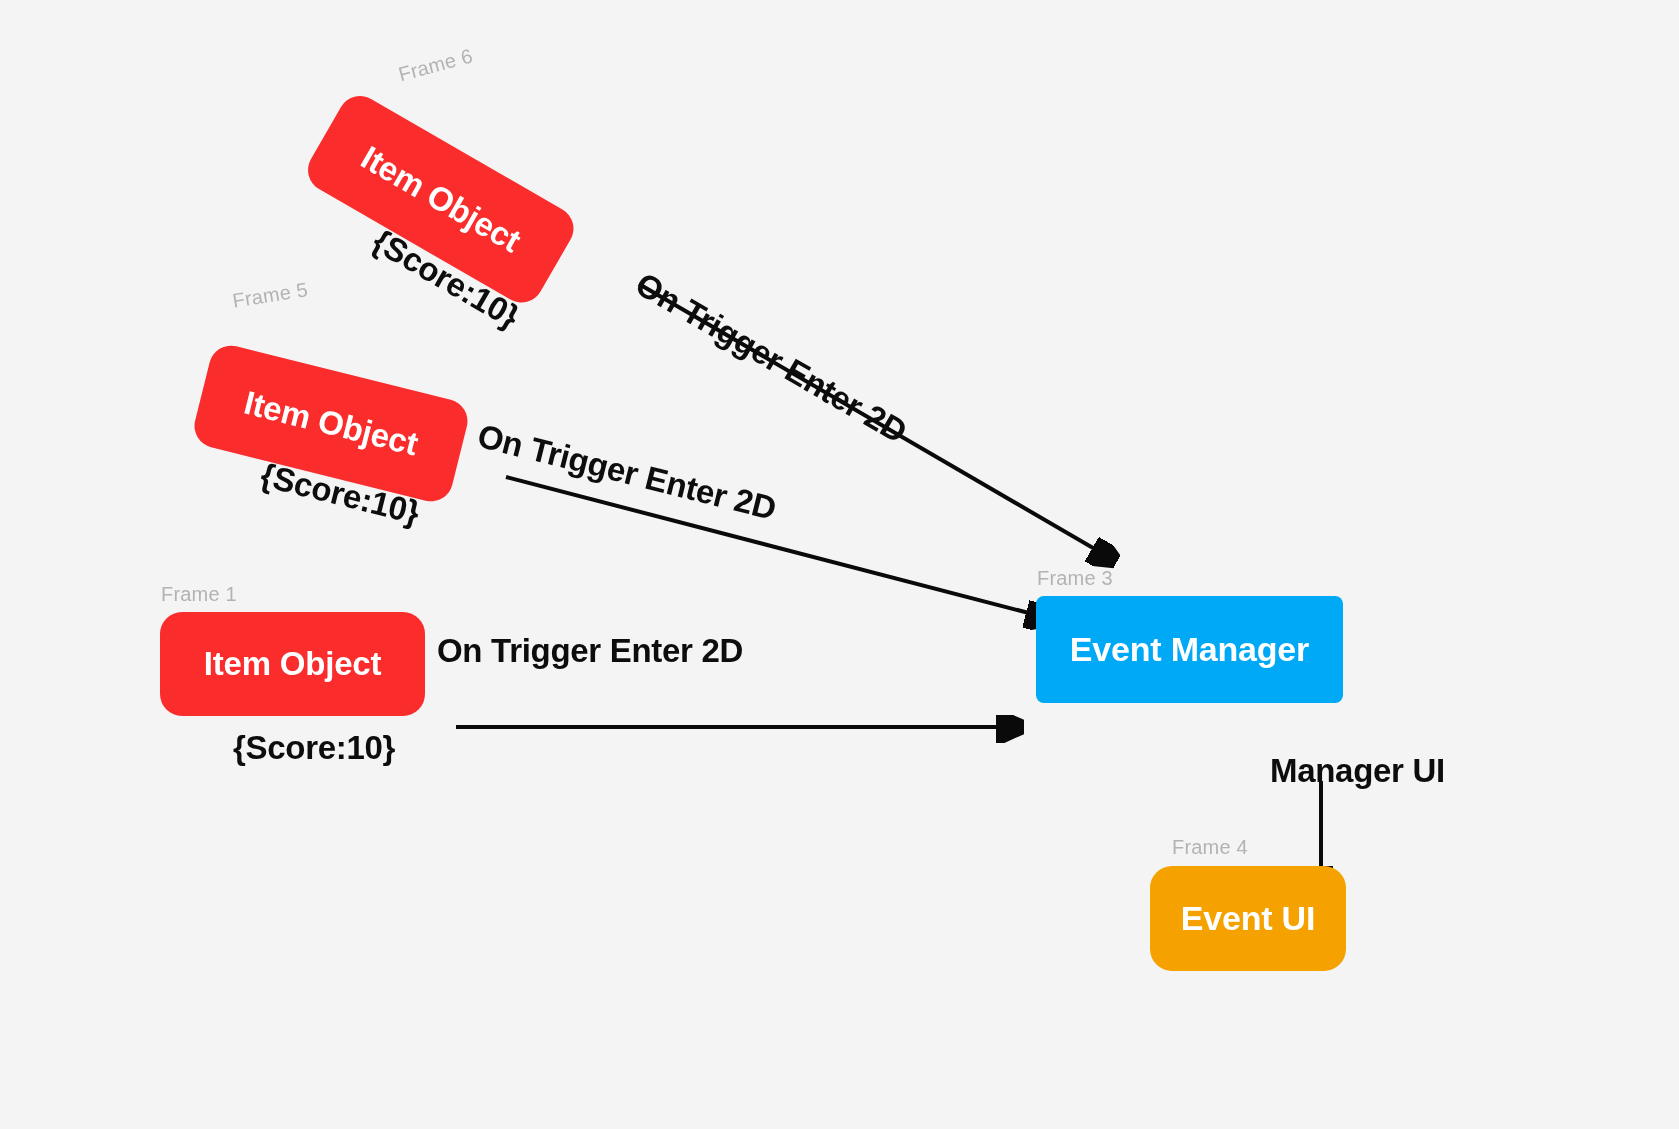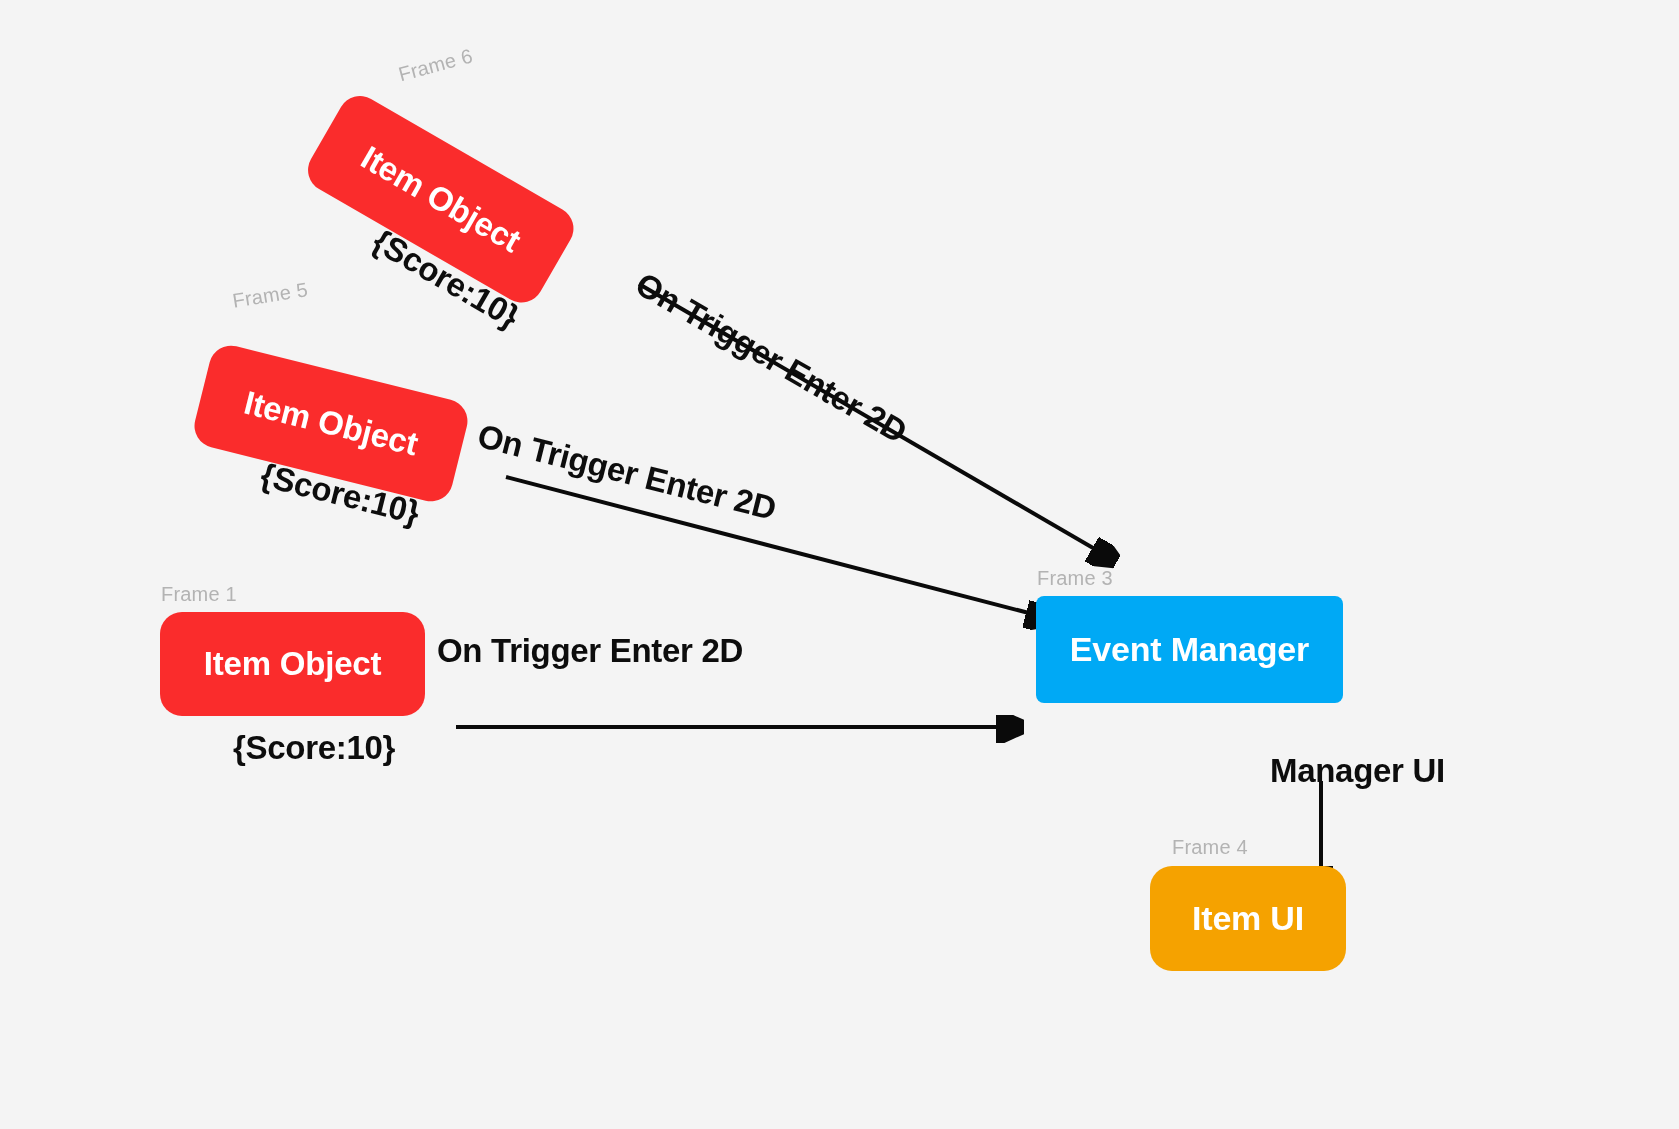--- a/index.html
+++ b/index.html
@@ -119,16 +119,16 @@
 
   <div class="node node-event" style="left:1036px; top:596px; width:307px; height:107px;">
     <span>Event Manager</span>
   </div>
 
   <div class="edge-label" style="left:1270px; top:752px;">Manager UI</div>
 
   <div class="frame-label" style="left:1151px; top:836px;margin-left:21px;">Frame 4</div>
 
   <div class="node node-score" style="left:1150px; top:866px; width:196px; height:105px;">
-    <span>Item UI</span>
+    <span>Event UI</span>
   </div>
 
 </div>
 
 </body></html>

